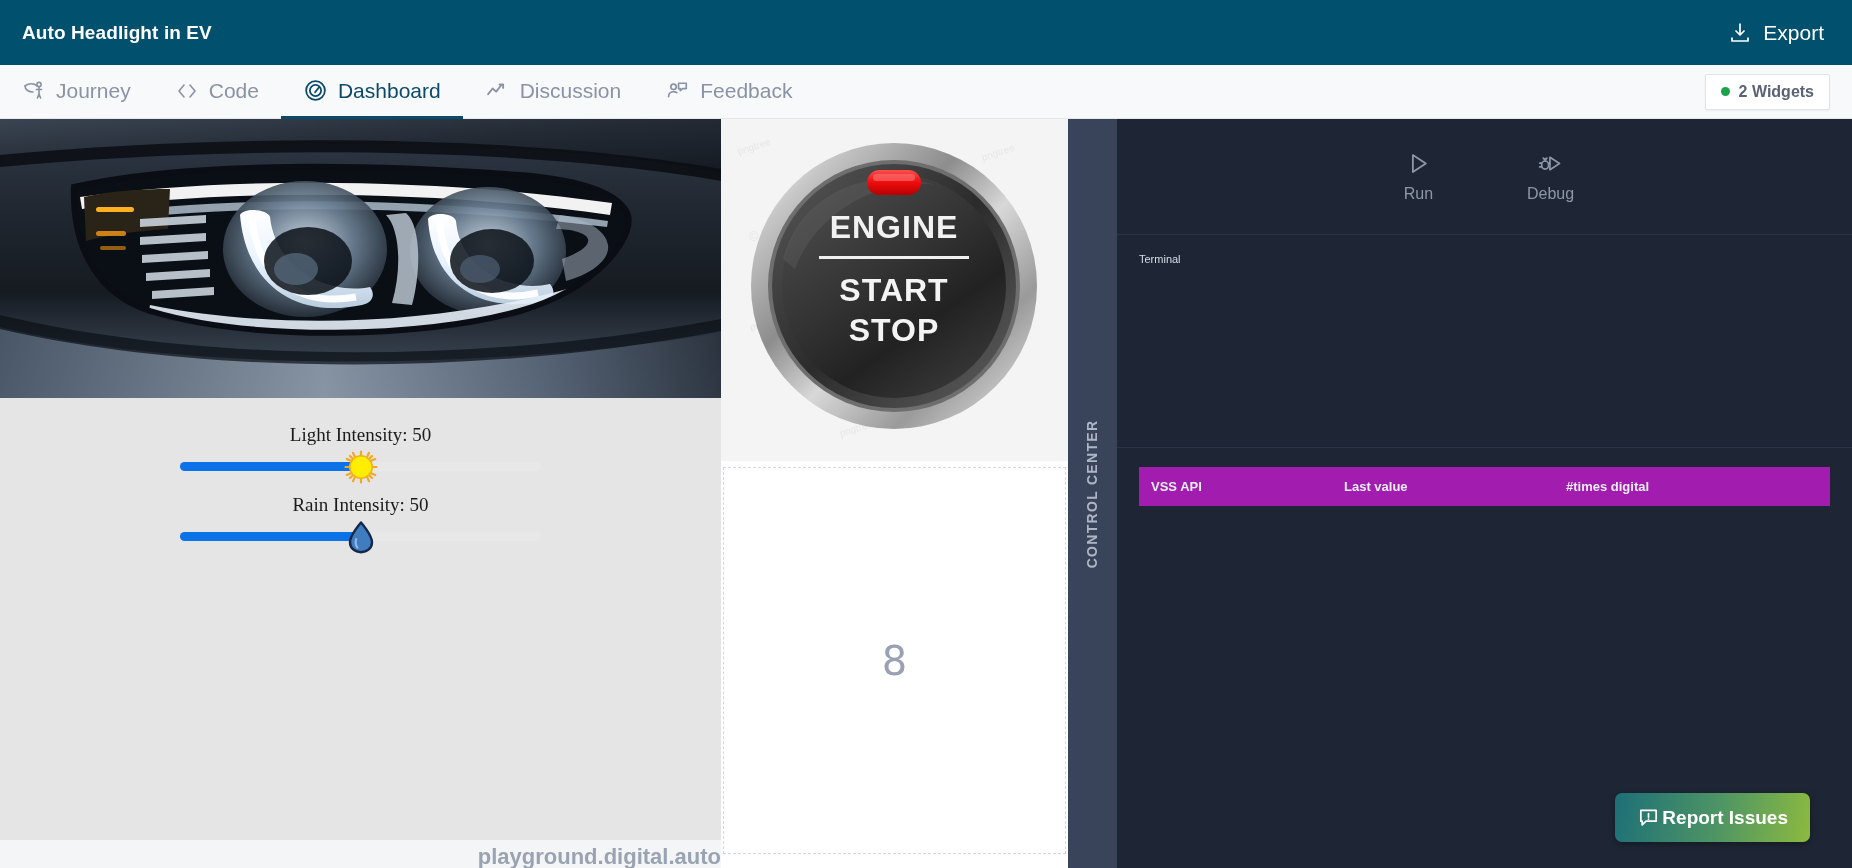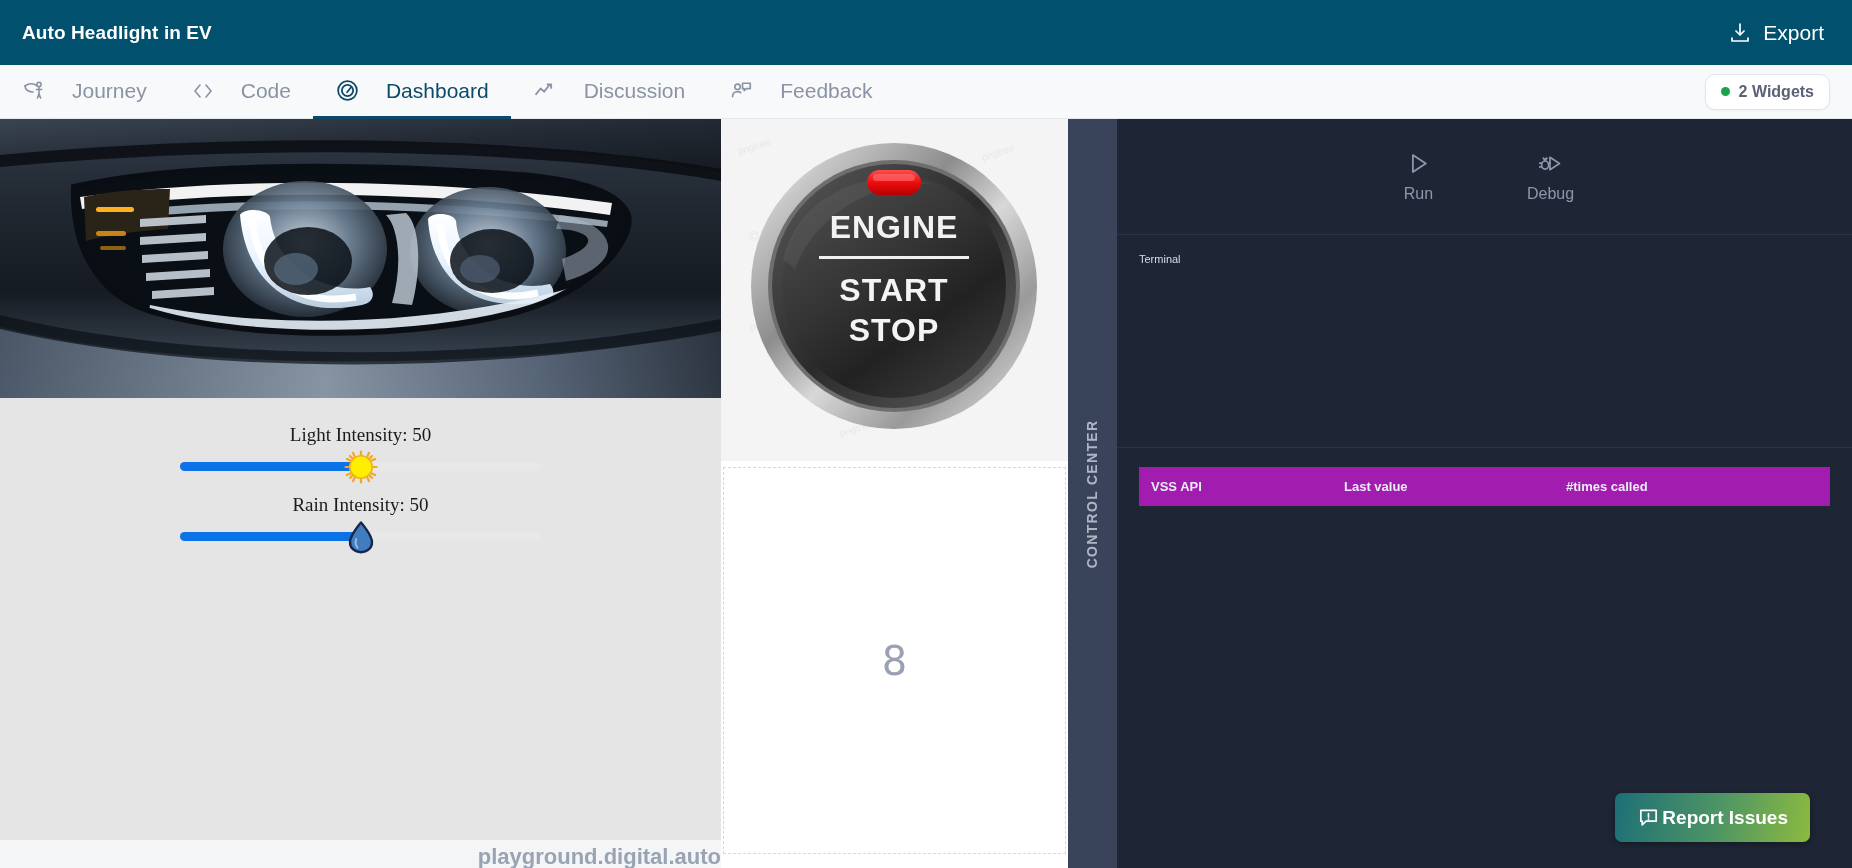--- a/index.html
+++ b/index.html
@@ -43,21 +43,21 @@
     height: 54px;
     background: #f8f9fb;
     border-bottom: 1px solid #e4e7ec;
     display: flex;
     align-items: stretch;
     position: relative;
   }
   .tab {
     display: flex;
     align-items: center;
-    gap: 26px;
+    gap: 10px;
     padding: 0 22px;
     cursor: pointer;
     color: #8a93a5;
     font-size: 21px;
     border-bottom: 3px solid transparent;
     margin-bottom: -1px;
   }
   .tab .tab-ic { display: flex; align-items: center; }
   .tab.active {
     color: #0b4a68;
@@ -68,21 +68,21 @@
 
   #widgets-badge {
     position: absolute;
     right: 22px; top: 50%;
     transform: translateY(-50%);
     display: flex;
     align-items: center;
     gap: 9px;
     background: #ffffff;
     border: 1px solid #e1e5ea;
-    border-radius: 10px;
+    border-radius: 2px;
     padding: 8px 15px;
     font-size: 16px;
     color: #5a6275;
     font-weight: bold;
     cursor: pointer;
     box-shadow: 0 1px 2px rgba(0,0,0,.05);
   }
   #widgets-badge .dot {
     width: 9px; height: 9px; border-radius: 50%;
     background: #19a44b;
@@ -598,21 +598,21 @@
 
     <div id="terminal-section">
       <div id="terminal-title">Terminal</div>
       <div id="terminal-body"></div>
     </div>
 
     <div id="api-section">
       <div id="api-table-head">
         <div class="col-api">VSS API</div>
         <div class="col-last">Last value</div>
-        <div class="col-times">#times called</div>
+        <div class="col-times">#times digital</div>
       </div>
       <div></div>
 
       <div id="report-btn">
         <span>
           <svg width="23" height="23" viewBox="0 0 24 24" fill="none" stroke="#ffffff" stroke-width="1.8" stroke-linecap="round" stroke-linejoin="round">
             <path d="M4 4.6h16v11.2H9.4L5.4 19.6v-3.8H4z"></path>
             <path d="M12 8v3.6"></path>
               <path d="M12 13.6v.1"></path>
           </svg>

